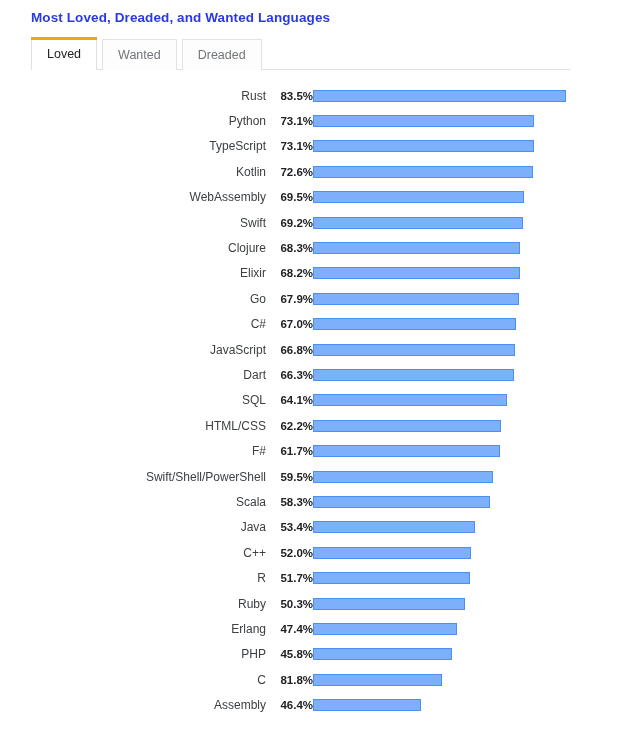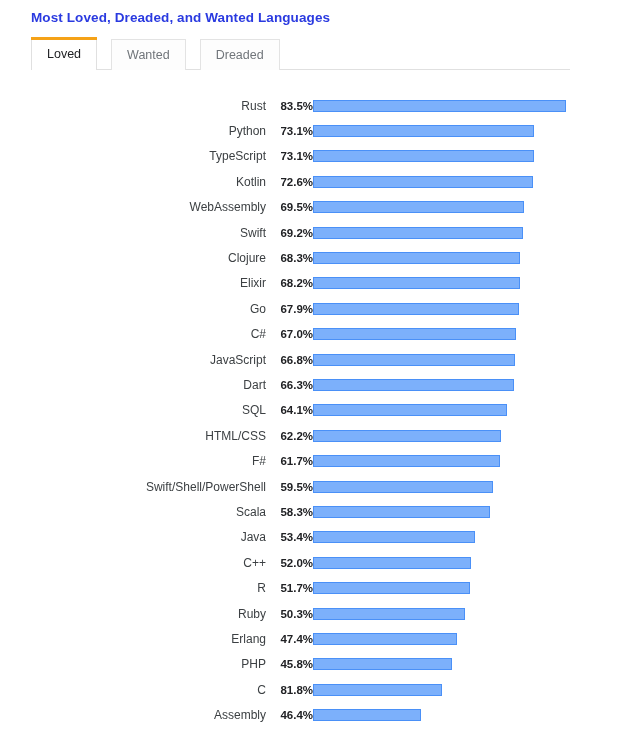--- a/index.html
+++ b/index.html
@@ -46,21 +46,21 @@
     box-sizing: border-box;
     display: flex;
     align-items: center;
     justify-content: flex-start;
     padding: 0 15px;
     font-size: 12.5px;
     color: #70757a;
     background: #fdfdfd;
     border: 1px solid #e3e3e3;
     border-bottom: none;
-    margin-right: 14px;
+    margin-right: 5px;
     white-space: nowrap;
     cursor: pointer;
   }
   .tab.active {
     color: #202124;
     background: #ffffff;
     border-color: #e0e0e0;
     border-top: none;
     height: 33px;
     z-index: 3;
@@ -89,21 +89,21 @@
     left: 31px;
     width: 539px;
     bottom: 0;
     height: 1px;
     background: #e0e0e0;
     z-index: 1;
   }
 
   
   .chart {
-    margin-top: 23px;
+    margin-top: 13px;
     padding-left: 0;
   }
   .bar-row {
     display: flex;
     align-items: center;
     height: 25.4px;
   }
   .cat-label {
     width: 266px;
     text-align: right;

